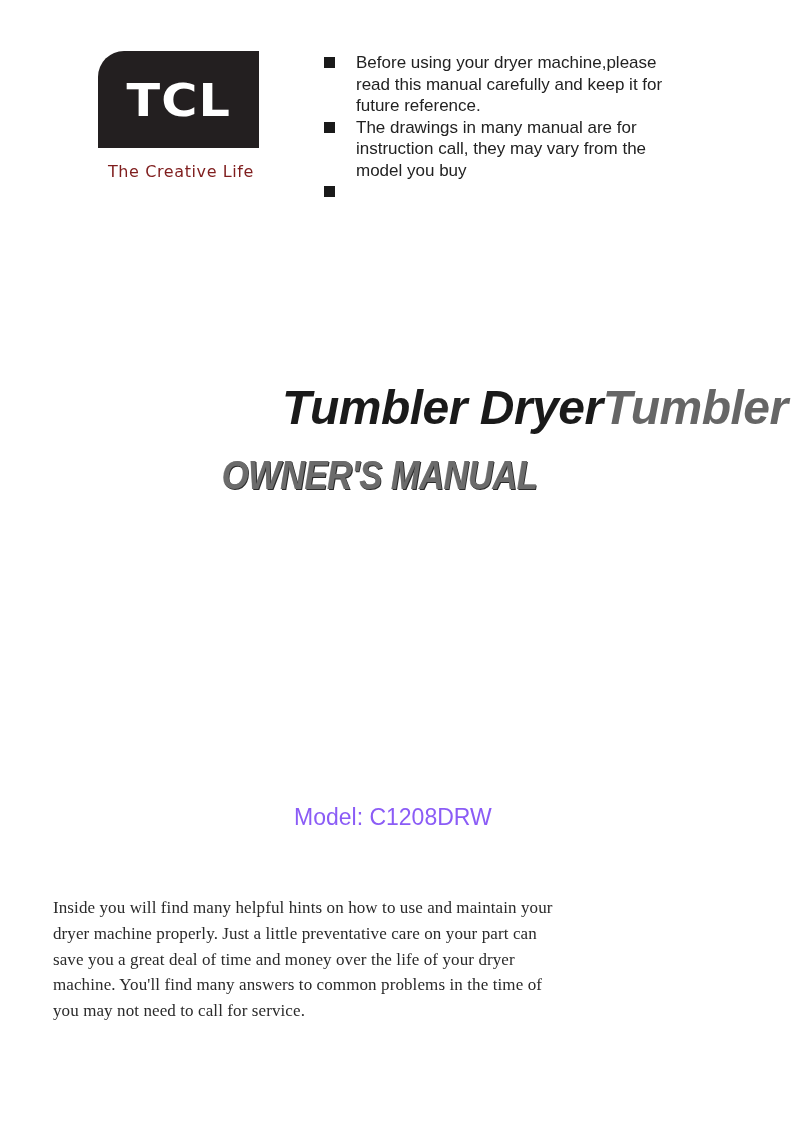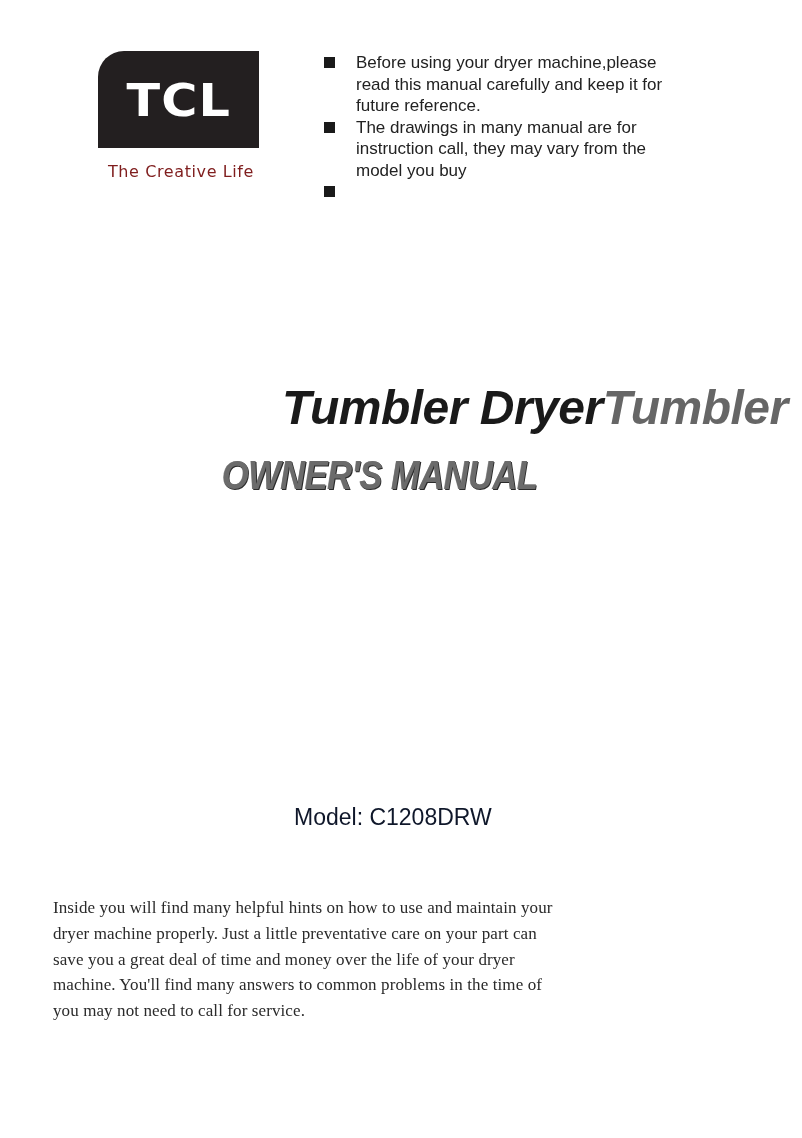--- a/index.html
+++ b/index.html
@@ -99,21 +99,21 @@
       transform: scaleX(0.86);
       transform-origin: left center;
       letter-spacing: -0.5px;
       text-shadow: 1px 1px 0 #2a2a2a, -0.5px -0.5px 0 #9a9a9a;
     }
     .model {
       position: absolute;
       left: 294px;
       top: 804px;
       font-size: 23px;
-      color: #0f172a;
+      color: #8b5cf6;
       white-space: nowrap;
     }
     .intro {
       position: absolute;
       left: 53px;
       top: 895px;
       width: 690px;
       margin: 0;
       font-family: Liberation Serif, serif;
       font-size: 17px;

